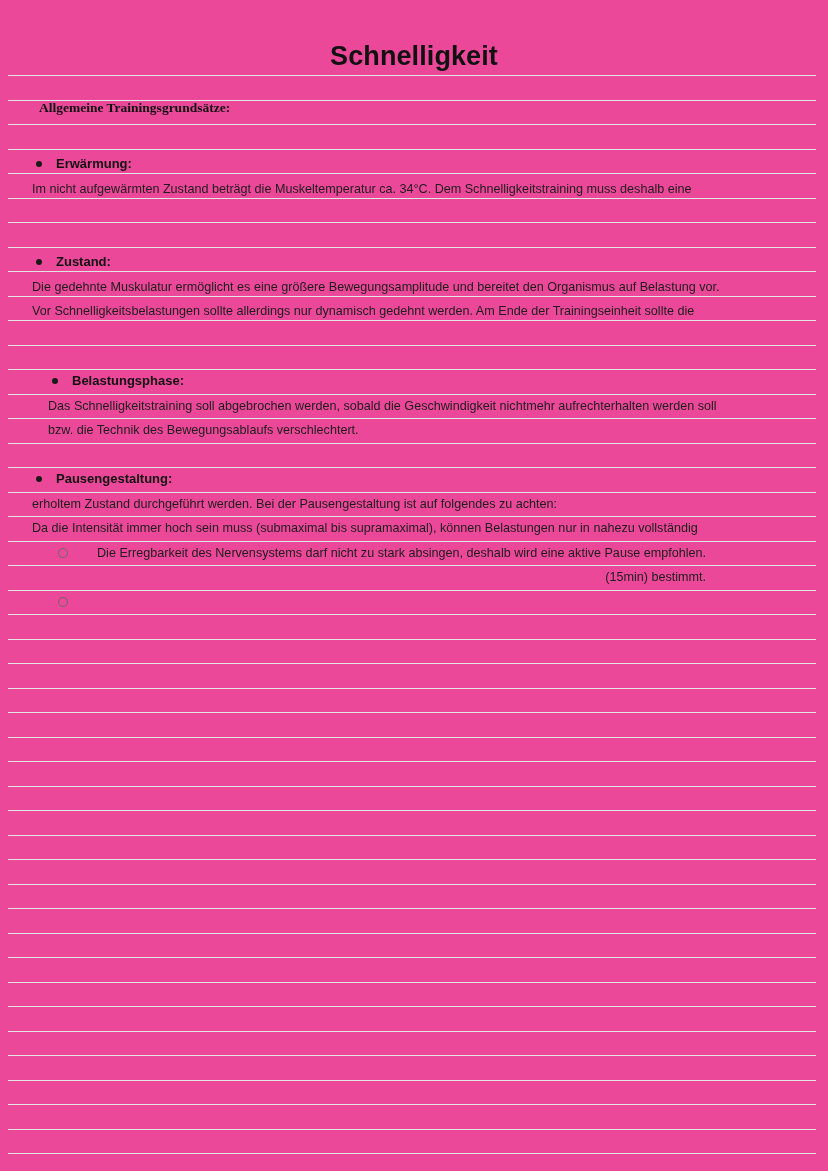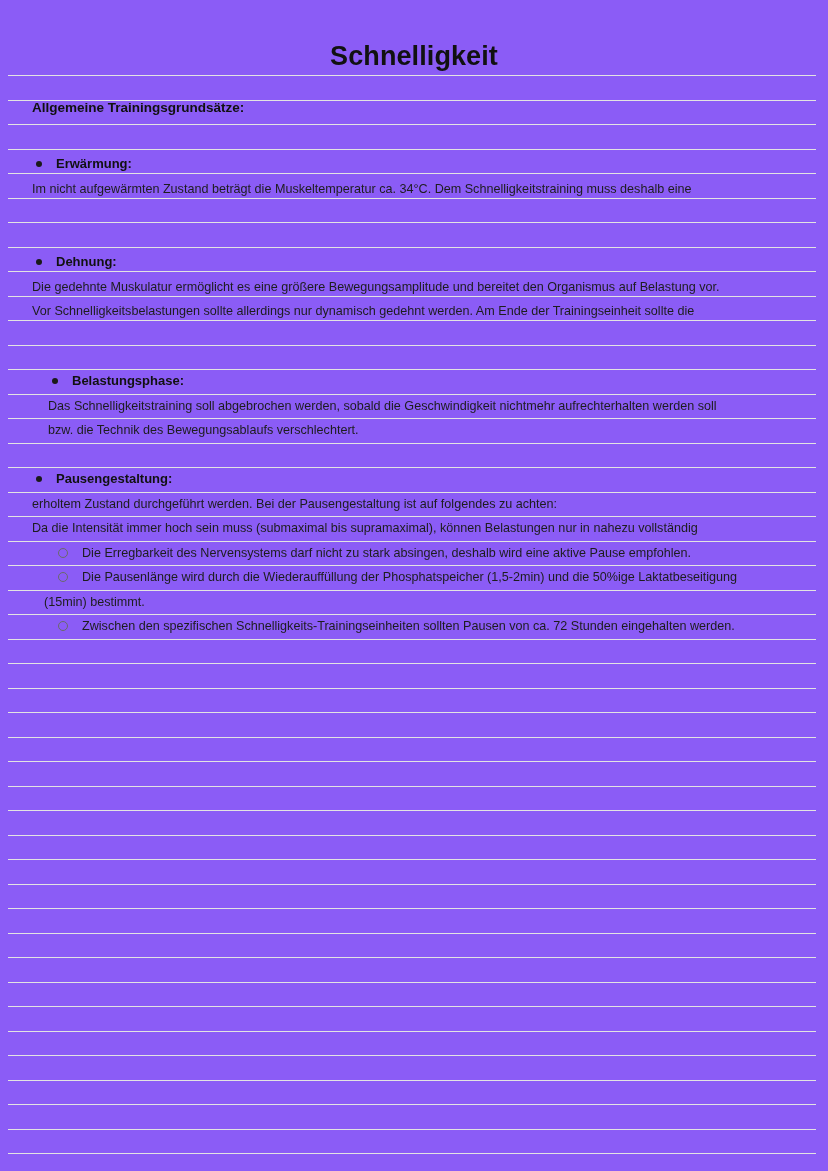--- a/index.html
+++ b/index.html
@@ -6,21 +6,21 @@
   html, body {
     margin: 0;
     padding: 0;
     background: #ffffff;
   }
 
   .page {
     position: relative;
     width: 828px;
     height: 1171px;
-    background: #8b5cf6;
+    background: #ec4899;
     overflow: hidden;
     font-family: "Liberation Sans", sans-serif;
     color: #1a1a1a;
   }
 
   
   .rules {
     position: absolute;
     left: 0;
     top: 0;
@@ -53,26 +53,27 @@
     text-align: center;
     font-size: 27px;
     font-weight: bold;
     letter-spacing: 0.1px;
     color: #111111;
     line-height: 1;
   }
 
   .section-heading {
     position: absolute;
-    left: 32px;
+    left: 39px;
     top: 101px;
     font-size: 13.5px;
     font-weight: bold;
     color: #111111;
     line-height: 1;
+    font-family: Liberation Serif, serif;
   }
 
   .blk {
     position: absolute;
     left: 0;
     width: 720px;
   }
 
   .bullet-head {
     position: relative;
@@ -106,20 +107,21 @@
 
   .sub-line {
     position: relative;
     padding-left: 82px;
     padding-right: 14px;
     font-size: 12.6px;
     color: #1d1d1d;
     height: 24.5px;
     line-height: 24.5px;
     white-space: nowrap;
+    text-align: right;
   }
   .sub-line.cont {
     padding-left: 44px;
   }
   .sub-line .circ {
     position: absolute;
     left: 58px;
     top: 50%;
     transform: translateY(-50%);
     width: 10px;
@@ -188,34 +190,33 @@
     <div class="doc-title">Schnelligkeit</div>
 
     <div class="section-heading">Allgemeine Trainingsgrundsätze:</div>
 
     <div id="sections-root">
         <div class="blk" style="top: 152px;">
           <div class="bullet-head"><span class="dot"></span><span>Erwärmung:</span></div>
           <div class="para-line">Im nicht aufgewärmten Zustand beträgt die Muskeltemperatur ca. 34°C. Dem Schnelligkeitstraining muss deshalb eine</div>
         </div>
         <div class="blk" style="top: 250px;">
-          <div class="bullet-head"><span class="dot"></span><span>Dehnung:</span></div>
+          <div class="bullet-head"><span class="dot"></span><span>Zustand:</span></div>
           <div class="para-line">Die gedehnte Muskulatur ermöglicht es eine größere Bewegungsamplitude und bereitet den Organismus auf Belastung vor.</div>
           <div class="para-line">Vor Schnelligkeitsbelastungen sollte allerdings nur dynamisch gedehnt werden. Am Ende der Trainingseinheit sollte die</div>
         </div>
         <div class="blk" style="top: 369px; margin-left: 16px;">
           <div class="bullet-head"><span class="dot"></span><span>Belastungsphase:</span></div>
           <div class="para-line">Das Schnelligkeitstraining soll abgebrochen werden, sobald die Geschwindigkeit nichtmehr aufrechterhalten werden soll</div>
           <div class="para-line">bzw. die Technik des Bewegungsablaufs verschlechtert.</div>
         </div>
         <div class="blk" style="top: 467px;">
           <div class="bullet-head"><span class="dot"></span><span>Pausengestaltung:</span></div>
           <div class="para-line">erholtem Zustand durchgeführt werden. Bei der Pausengestaltung ist auf folgendes zu achten:</div>
           <div class="para-line">Da die Intensität immer hoch sein muss (submaximal bis supramaximal), können Belastungen nur in nahezu vollständig</div>
           <div class="sub-line"><span class="circ"></span><span>Die Erregbarkeit des Nervensystems darf nicht zu stark absingen, deshalb wird eine aktive Pause empfohlen.</span></div>
-          <div class="sub-line"><span class="circ"></span><span>Die Pausenlänge wird durch die Wiederauffüllung der Phosphatspeicher (1,5-2min) und die 50%ige Laktatbeseitigung</span></div>
           <div class="sub-line cont"><span>(15min) bestimmt.</span></div>
-          <div class="sub-line"><span class="circ"></span><span>Zwischen den spezifischen Schnelligkeits-Trainingseinheiten sollten Pausen von ca. 72 Stunden eingehalten werden.</span></div>
+          <div class="sub-line"><span class="circ"></span></div>
         </div>
       </div>
 
   </div>
 </div>
 
 </body></html>

